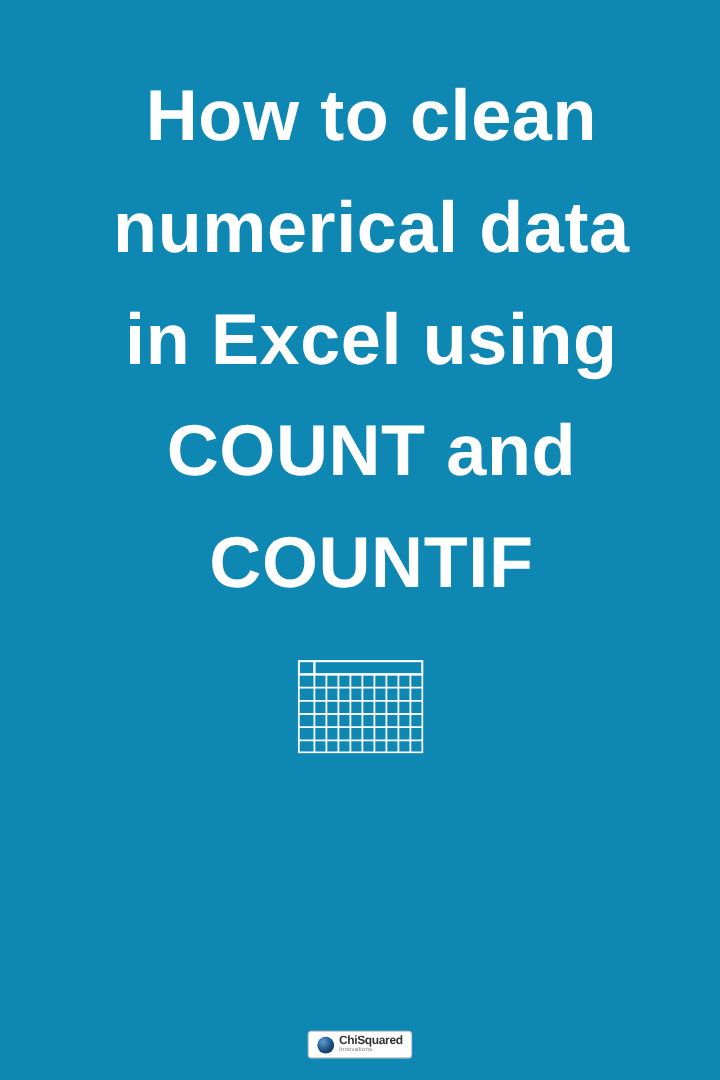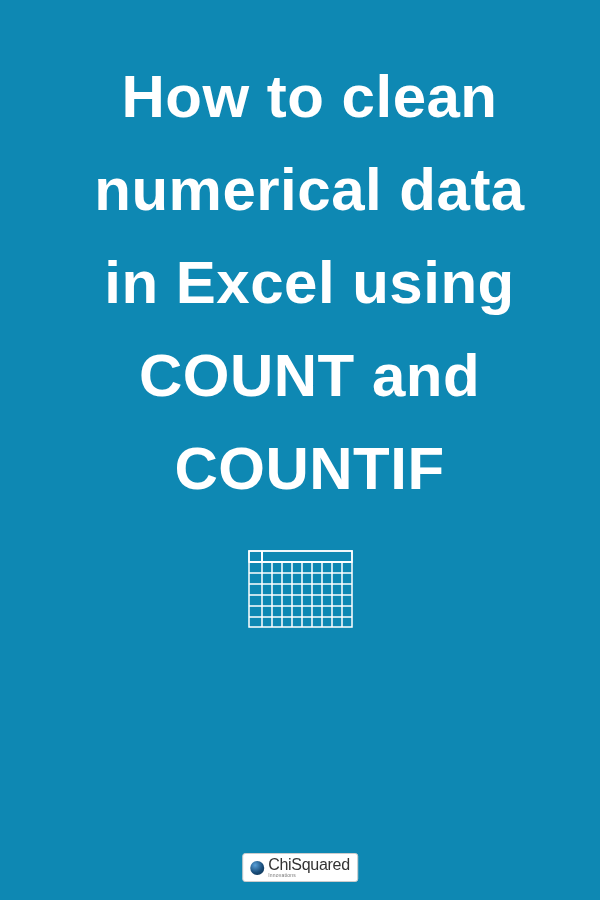--- a/index.html
+++ b/index.html
@@ -53,22 +53,22 @@
       border-radius: 50%;
       background: radial-gradient(circle at 35% 30%, #5aa0d8 0%, #1a4d7a 55%, #0a2a45 100%);
       flex-shrink: 0;
     }
     .logo-text-wrap {
       display: flex;
       flex-direction: column;
       line-height: 1;
     }
     .logo-text {
-      font-size: 16px;
-      font-weight: normal;
+      font-size: 10px;
+      font-weight: bold;
       color: #333333;
       letter-spacing: -0.3px;
     }
     .logo-sub {
       font-size: 5px;
       color: #777777;
       letter-spacing: 0.2px;
     }
   </style>
 </head>

